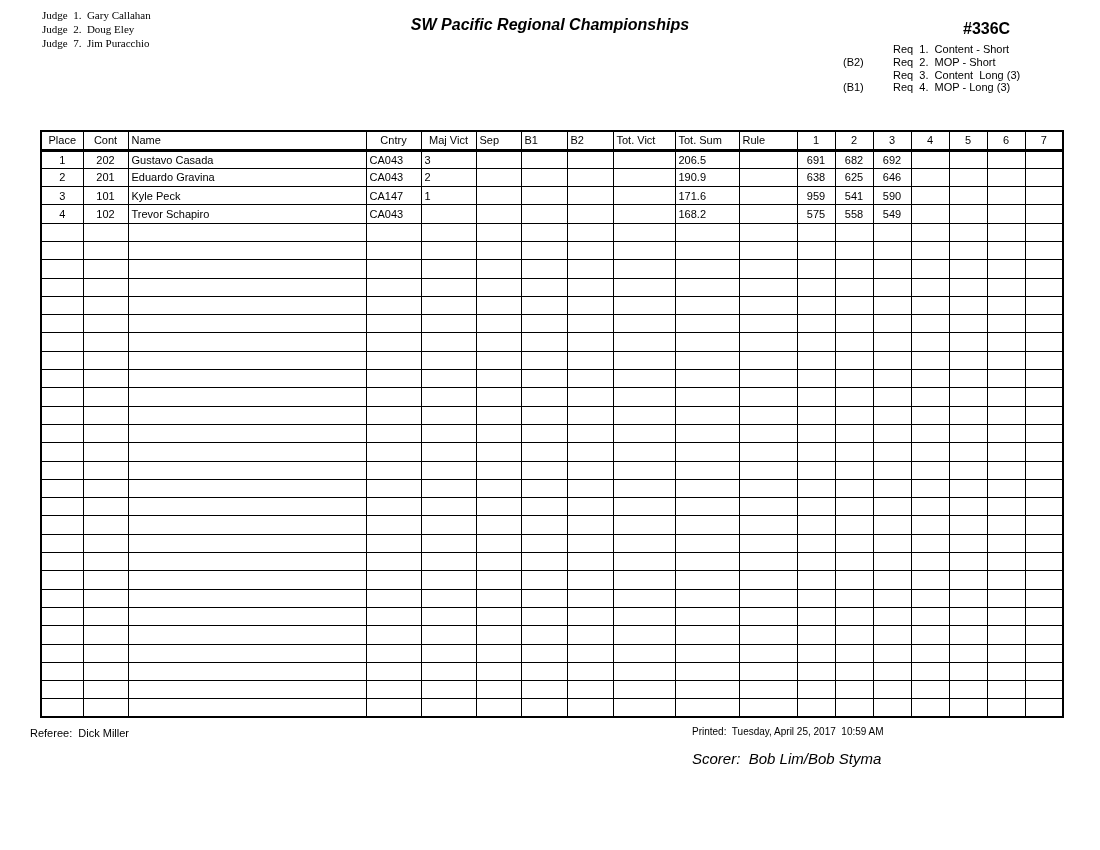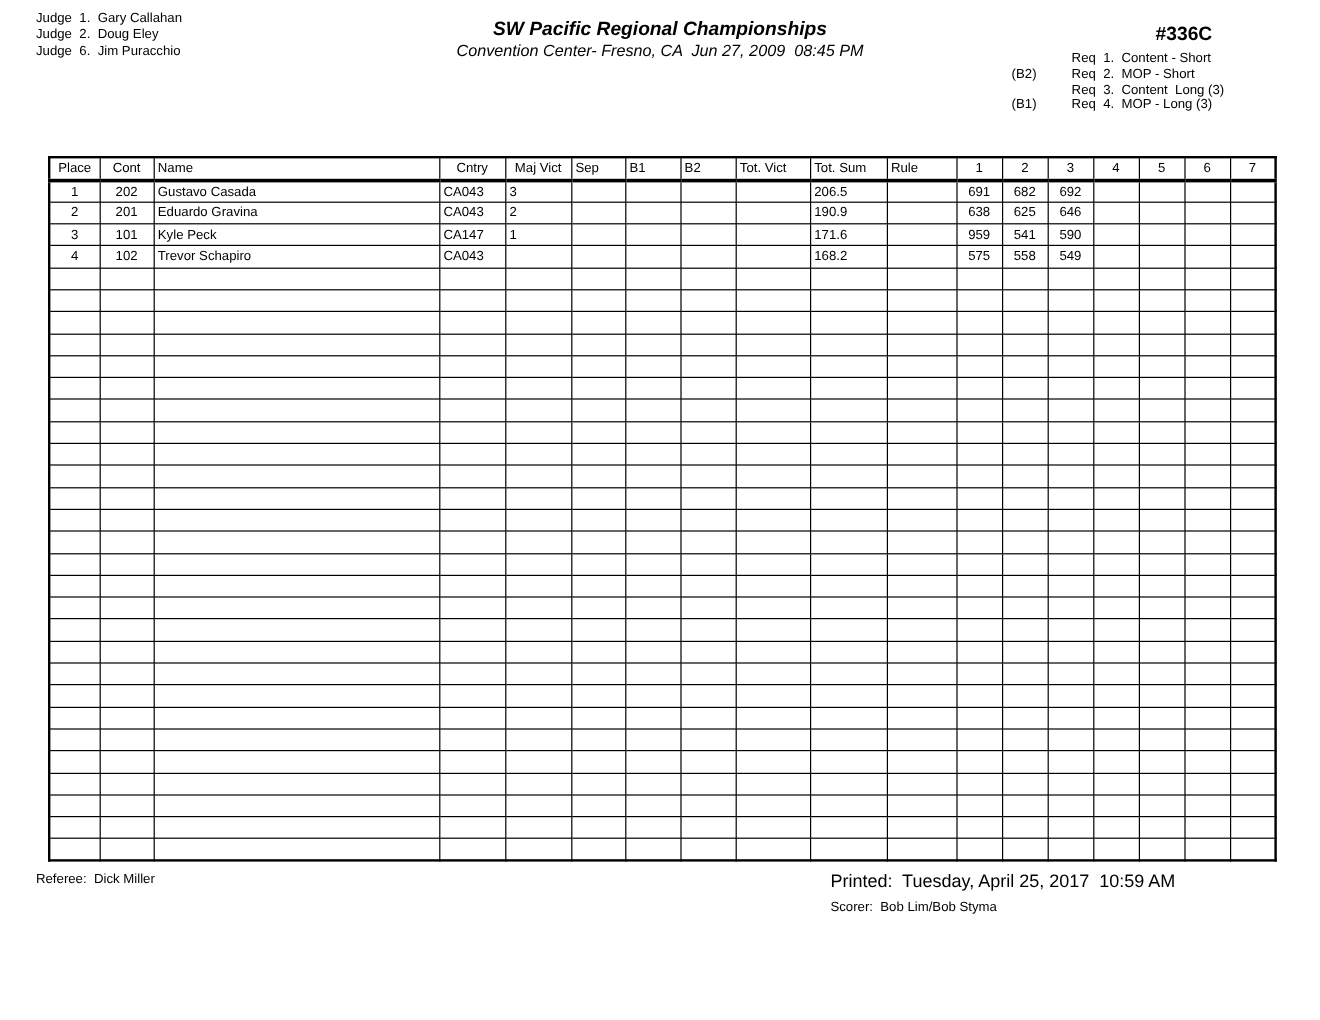--- a/index.html
+++ b/index.html
@@ -8,21 +8,21 @@
     background: #ffffff;
     color: #000000;
     font-family: "Liberation Sans", sans-serif;
     position: relative;
     overflow: hidden;
   }
   .abs { position: absolute; }
   .pre { white-space: pre; }
 
   
-  .judges { left: 30px; top: 8px; font-size: 11px; line-height: 14px; }
+  .judges { left: 42px; top: 8px; font-size: 11px; line-height: 14px; font-family: Liberation Serif, serif; }
 
   
   .header-center { left: 0; top: 15px; width: 1100px; text-align: center; font-style: italic; }
   .hc-title  { font-size: 16px; font-weight: bold; line-height: 19px; }
   .hc-venue  { font-size: 13.5px; line-height: 17px; }
   .hc-event  { font-size: 18px; font-weight: bold; line-height: 21px; margin-top: 4px; }
   .hc-report { font-size: 15px; line-height: 18px; margin-top: 6px; }
 
   
   .event-code { left: 963px; top: 20px; font-size: 16px; font-weight: bold; }
@@ -45,35 +45,34 @@
     box-sizing: border-box;
   }
   .results thead th { height: 19px; border-bottom: 3px solid #000; }
   .results tbody td { height: 18.3px; }
   .al { text-align: left; }
   .ac { text-align: center; }
   .pad8 { padding-left: 9px; }
 
   
   .footer-referee { left: 30px;  top: 727px; font-size: 11px; }
-  .footer-printed { left: 692px; top: 726px; font-size: 15px; }
-  .footer-scorer  { left: 692px; top: 750px; font-size: 11px; }
+  .footer-printed { left: 692px; top: 726px; font-size: 10px; }
+  .footer-scorer  { left: 692px; top: 750px; font-size: 15px; font-style: italic; }
 </style>
 </head>
 <body>
 
 <div class="abs judges">
   <div class="pre">Judge  1.  Gary Callahan</div>
   <div class="pre">Judge  2.  Doug Eley</div>
-  <div class="pre">Judge  6.  Jim Puracchio</div>
+  <div class="pre">Judge  7.  Jim Puracchio</div>
 </div>
 
 <div class="abs header-center">
   <div class="hc-title pre">SW Pacific Regional Championships</div>
-  <div class="hc-venue pre">Convention Center- Fresno, CA  Jun 27, 2009  08:45 PM</div>
 </div>
 
 <div class="abs event-code">#336C</div>
 <div class="abs req-block" id="req-block">
     <div class="req-line">
       <span class="req-prefix"></span>
       <span class="req-text">Req  1.  Content - Short</span>
     </div>
     <div class="req-line">
       <span class="req-prefix">(B2)</span>

